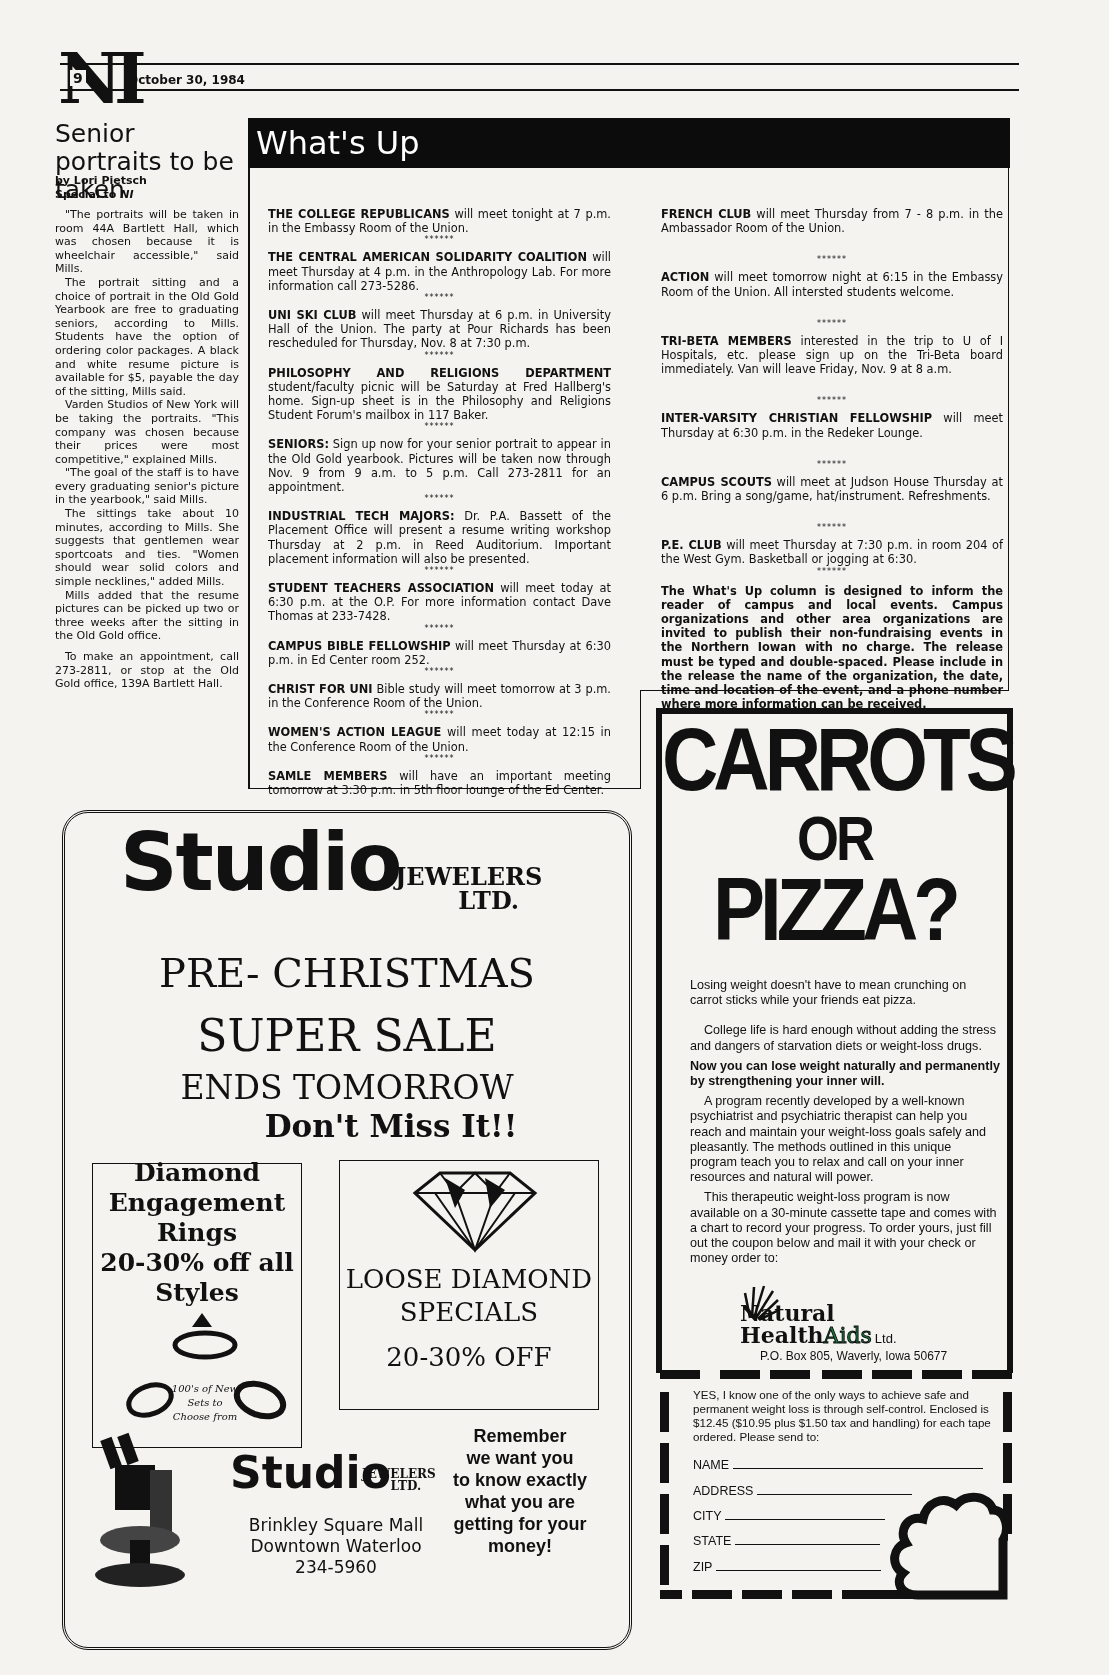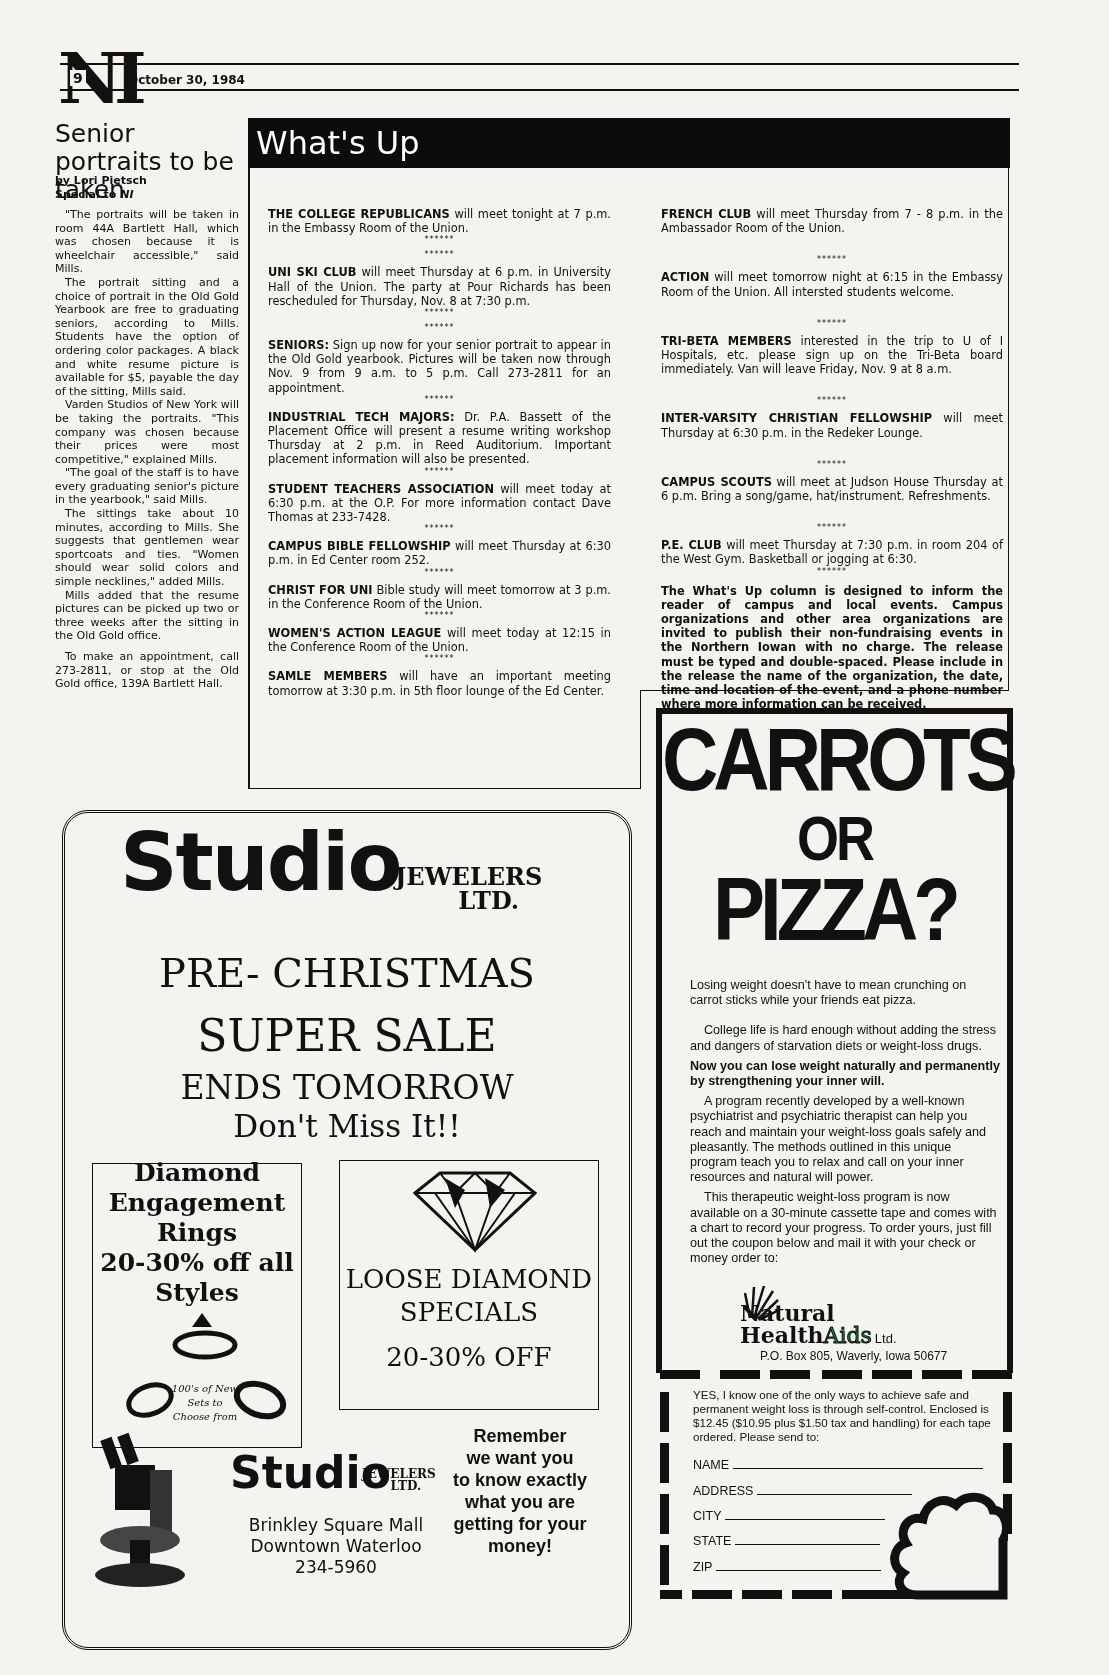--- a/index.html
+++ b/index.html
@@ -69,23 +69,25 @@
 <div class="wu-header">What's Up</div>
 <div class="wu-border-l"></div>
 <div class="wu-border-r"></div>
 <div class="wu-border-b1"></div>
 <div class="wu-border-vm"></div>
 <div class="wu-border-b2"></div>
 
 <div class="wu-col" style="left:268px;top:207px;width:343px;">
   <p class="wu-item"><b>THE COLLEGE REPUBLICANS</b><span> will meet tonight at 7 p.m. in the Embassy Room of the Union.</span></p>
   <div class="stars">******</div>
+  <p class="wu-item"><b>THE CENTRAL AMERICAN SOLIDARITY COALITION</b><span> will meet Thursday at 4 p.m. in the Anthropology Lab. For more information call 273-5286.</span></p>
   <div class="stars">******</div>
   <p class="wu-item"><b>UNI SKI CLUB</b><span> will meet Thursday at 6 p.m. in University Hall of the Union. The party at Pour Richards has been rescheduled for Thursday, Nov. 8 at 7:30 p.m.</span></p>
   <div class="stars">******</div>
+  <p class="wu-item"><b>PHILOSOPHY AND RELIGIONS DEPARTMENT</b><span> student/faculty picnic will be Saturday at Fred Hallberg's home. Sign-up sheet is in the Philosophy and Religions Student Forum's mailbox in 117 Baker.</span></p>
   <div class="stars">******</div>
   <p class="wu-item"><b>SENIORS:</b><span> Sign up now for your senior portrait to appear in the Old Gold yearbook. Pictures will be taken now through Nov. 9 from 9 a.m. to 5 p.m. Call 273-2811 for an appointment.</span></p>
   <div class="stars">******</div>
   <p class="wu-item"><b>INDUSTRIAL TECH MAJORS:</b><span> Dr. P.A. Bassett of the Placement Office will present a resume writing workshop Thursday at 2 p.m. in Reed Auditorium. Important placement information will also be presented.</span></p>
   <div class="stars">******</div>
   <p class="wu-item"><b>STUDENT TEACHERS ASSOCIATION</b><span> will meet today at 6:30 p.m. at the O.P. For more information contact Dave Thomas at 233-7428.</span></p>
   <div class="stars">******</div>
   <p class="wu-item"><b>CAMPUS BIBLE FELLOWSHIP</b><span> will meet Thursday at 6:30 p.m. in Ed Center room 252.</span></p>
   <div class="stars">******</div>
   <p class="wu-item"><b>CHRIST FOR UNI</b><span> Bible study will meet tomorrow at 3 p.m. in the Conference Room of the Union.</span></p>
@@ -113,21 +115,21 @@
 
 <div class="studio"></div>
 <div class="studio-logo" style="left:120px;top:818px;font-size:80px;line-height:90px;letter-spacing:-2px;">Studio</div>
 <div class="serif ctr" style="position:absolute;left:395px;top:865px;font-weight:bold;font-size:24px;line-height:24px;">
   <div>JEWELERS</div>
   <div style="padding-left:40px;">LTD.</div>
 </div>
 <div class="serif ctr" style="position:absolute;left:62px;width:570px;top:950px;font-size:40px;">PRE- CHRISTMAS</div>
 <div class="serif ctr" style="position:absolute;left:62px;width:570px;top:1010px;font-size:44px;">SUPER SALE</div>
 <div class="serif ctr" style="position:absolute;left:62px;width:570px;top:1068px;font-size:33px;">ENDS TOMORROW</div>
-<div class="serif ctr" style="position:absolute;left:62px;width:570px;top:1108px;font-size:31px;font-weight:normal;">Don't Miss It!!</div>
+<div class="serif ctr" style="position:absolute;left:62px;width:570px;top:1108px;font-size:31px;font-weight:bold;padding-left:44px;">Don't Miss It!!</div>
 
 <div class="subbox" style="left:92px;top:1163px;width:210px;height:285px;"></div>
 <div class="serif ctr" style="position:absolute;left:84px;top:1158px;width:226px;font-weight:bold;font-size:25px;line-height:30px;">
   <div>Diamond</div>
   <div>Engagement</div>
   <div>Rings</div>
   <div>20-30% off all</div>
   <div>Styles</div>
 </div>
 <svg class="abs" style="left:120px;top:1305px;" width="170" height="130" viewBox="0 0 170 130">

